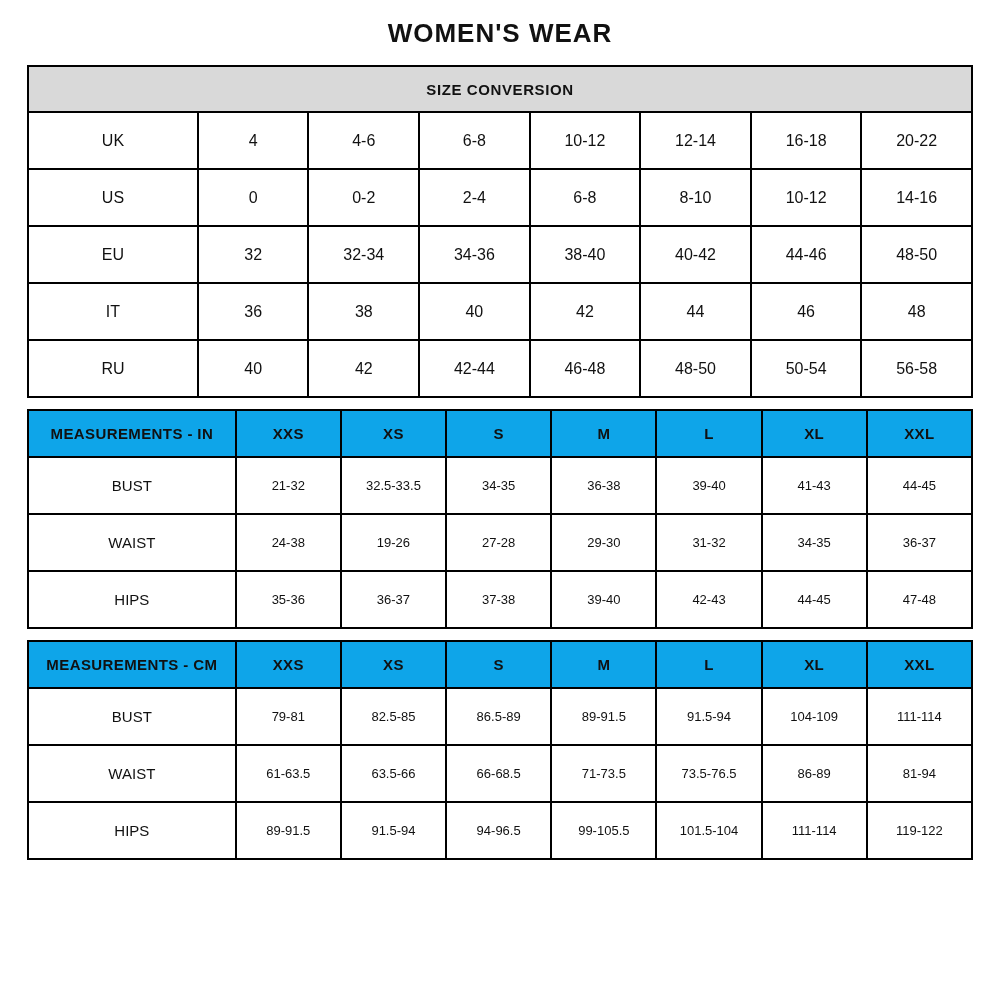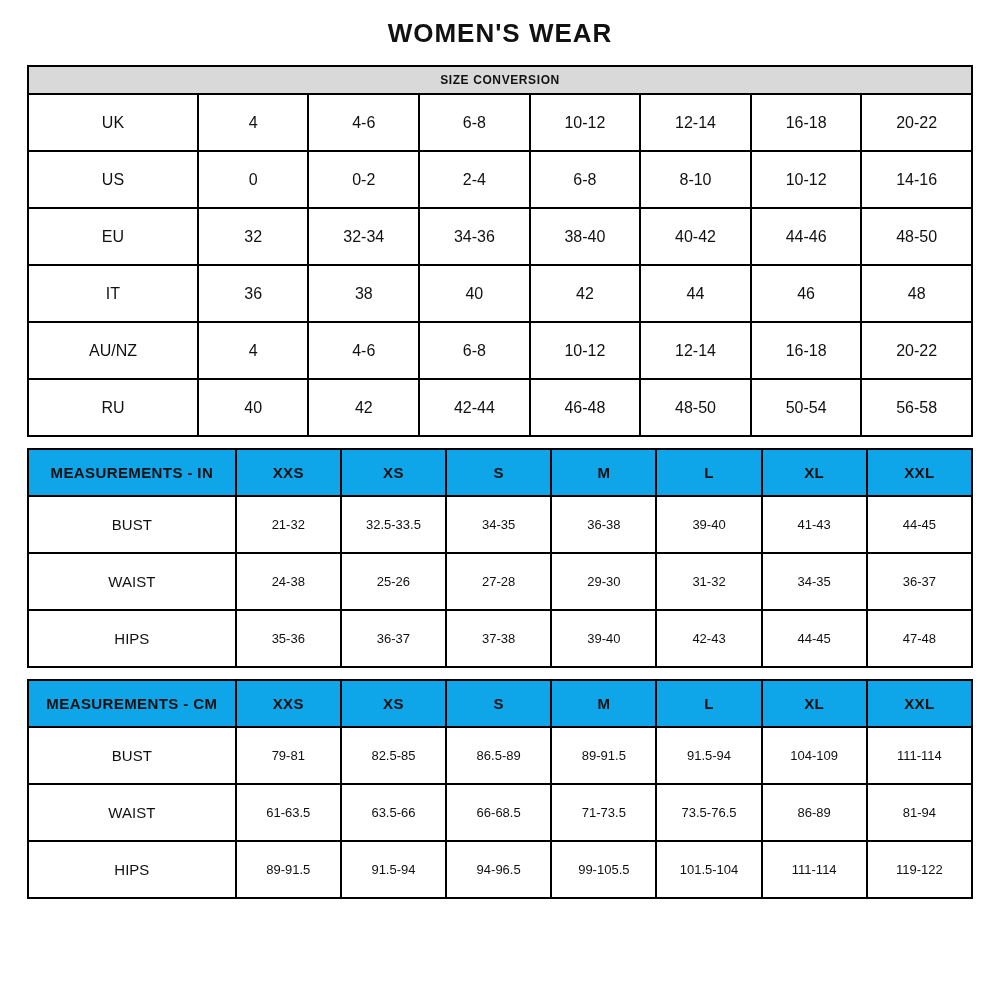--- a/index.html
+++ b/index.html
@@ -32,22 +32,22 @@
   td, th {
     border: 2px solid #000000;
     text-align: center;
     vertical-align: middle;
     padding: 0 4px;
     font-weight: normal;
   }
   
   .size-table .table-title-row th {
     background: #d9d9d9;
-    height: 28px;
-    font-size: 12px;
+    height: 46px;
+    font-size: 15px;
     font-weight: bold;
     letter-spacing: 0.6px;
   }
   .size-table tbody td {
     height: 57px;
     font-size: 16px;
   }
   .size-table col.label-col { width: 18%; }
   
   .meas-table thead th {
@@ -125,30 +125,20 @@
         </tr>
         <tr>
           <td class="row-label">IT</td>
           <td>36</td>
           <td>38</td>
           <td>40</td>
           <td>42</td>
           <td>44</td>
           <td>46</td>
           <td>48</td>
-        </tr>
-        <tr>
-          <td class="row-label">AU/NZ</td>
-          <td>4</td>
-          <td>4-6</td>
-          <td>6-8</td>
-          <td>10-12</td>
-          <td>12-14</td>
-          <td>16-18</td>
-          <td>20-22</td>
         </tr>
         <tr>
           <td class="row-label">RU</td>
           <td>40</td>
           <td>42</td>
           <td>42-44</td>
           <td>46-48</td>
           <td>48-50</td>
           <td>50-54</td>
           <td>56-58</td>
@@ -186,21 +176,21 @@
           <td>32.5-33.5</td>
           <td>34-35</td>
           <td>36-38</td>
           <td>39-40</td>
           <td>41-43</td>
           <td>44-45</td>
         </tr>
         <tr>
           <td class="row-label">WAIST</td>
           <td>24-38</td>
-          <td>25-26</td>
+          <td>19-26</td>
           <td>27-28</td>
           <td>29-30</td>
           <td>31-32</td>
           <td>34-35</td>
           <td>36-37</td>
         </tr>
         <tr>
           <td class="row-label">HIPS</td>
           <td>35-36</td>
           <td>36-37</td>

